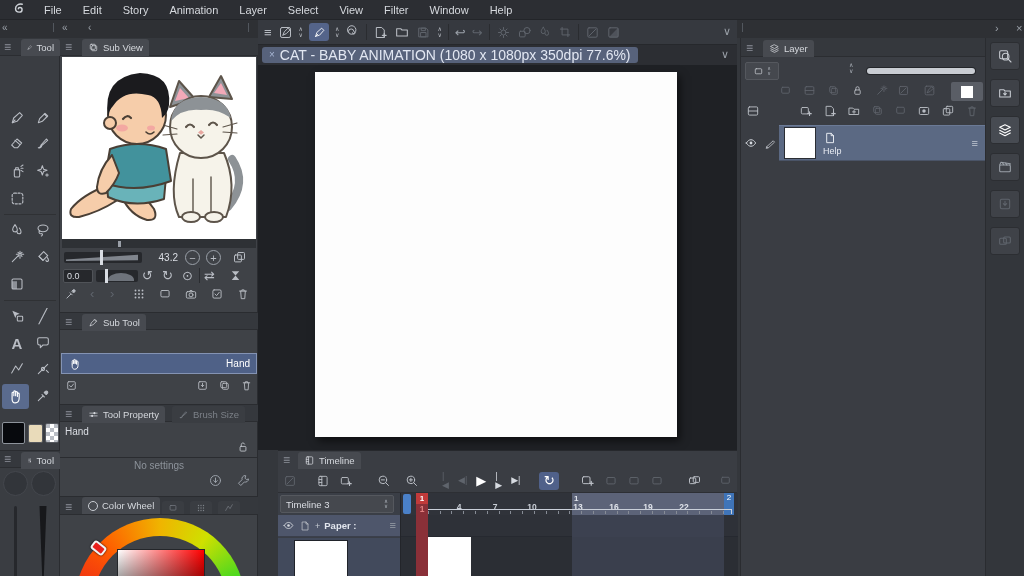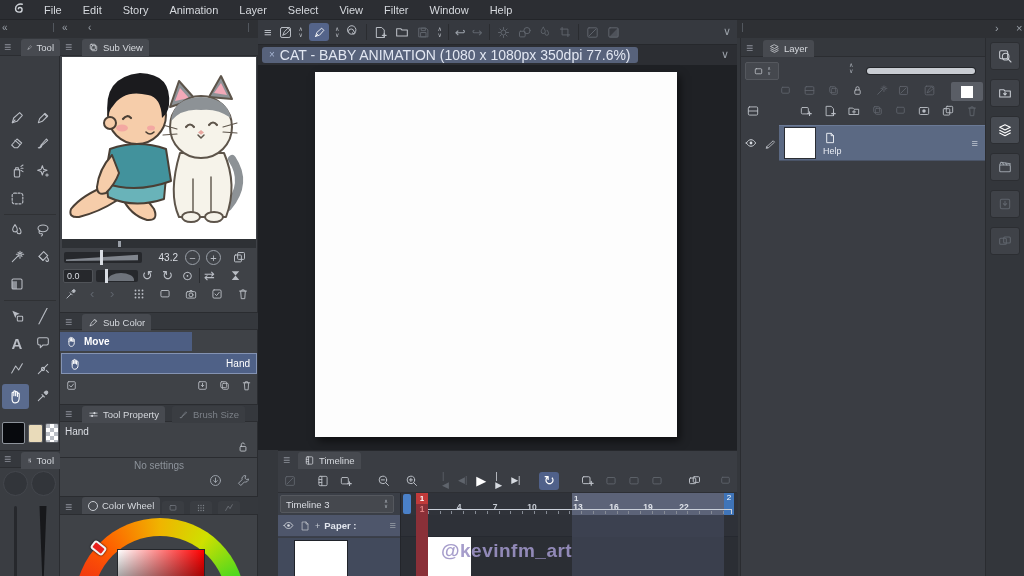--- a/index.html
+++ b/index.html
@@ -648,28 +648,22 @@
           <use href="#sy-trash"></use>
         </svg>
       </span>
 
     <div class="panelhead p" style="left:0;top:274px;width:198px;height:18px;border-top:1px solid #2a2c30">
       <span class="ic p hamb" style="left:5px;top:3px">≡</span>
       <div class="tab p" style="left:22px;top:1px">
         <svg class="si" width="11" height="11">
             <use href="#sy-pencil"></use>
           </svg>
-        <span>Sub Color</span>
-      </div>
-    </div>
-    <div class="p row" style="left:0;top:294px;width:132px;height:19px;background:#4d5e83;gap:6px;padding-left:5px">
-      <svg class="si" width="13" height="13" style="color:#fff">
-          <use href="#sy-hand"></use>
-        </svg>
-      <span style="color:#fff;font-size:10px;font-weight:bold">Move</span>
+        <span>Sub Tool</span>
+      </div>
     </div>
     <div class="p row" style="left:1px;top:315px;width:196px;height:21px;background:#4f6187;border:1px solid #8493b3;gap:6px;padding:0 6px">
       <svg class="si" width="14" height="14" style="color:#fff">
           <use href="#sy-hand"></use>
         </svg>
       <span style="color:#fff;font-size:10px;margin-left:auto">Hand</span>
     </div>
     <div class="p row" style="left:0;top:338px;width:198px;height:19px;padding:0 5px">
       <span class="ic">
           <svg class="si" width="13" height="13">
@@ -886,21 +880,20 @@
       <div class="p" style="left:0;top:44px;width:337px;height:40px;background:#2b2e34">
         <div class="p" style="left:171px;top:0;width:152px;height:40px;background:#3a3f4d"></div>
         <div class="p" style="left:15px;top:0;width:55px;height:40px;background:#fff"></div>
       </div>
 
       <div class="p" style="left:15px;top:0;width:12px;height:84px;background:#8a3038">
         <div class="p" style="left:0;top:0;width:12px;height:11px;background:#c13a3a;color:#fff;font-size:8px;font-weight:bold;text-align:center;line-height:11px"><span>1</span></div>
         <span class="p" style="left:0;top:11px;width:12px;text-align:center;font-size:8.5px;font-weight:bold;color:#e08080">1</span>
       </div>
 
-      <span class="p" style="left:40px;top:47px;font-size:19px;font-weight:bold;letter-spacing:.5px;color:#9d93c6;opacity:.9">@kevinfm_art</span>
     </div>
   </div>
 
   <div class="p" style="left:740px;top:38px;width:245px;height:538px;background:#3a3d43;border-left:1px solid #2a2c30">
     <div class="panelhead p" style="left:0;top:0;width:245px;height:19px">
       <span class="ic p hamb" style="left:5px;top:4px">≡</span>
       <div class="tab p" style="left:22px;top:2px">
         <svg class="si" width="11" height="11">
             <use href="#sy-stack"></use>
           </svg>

